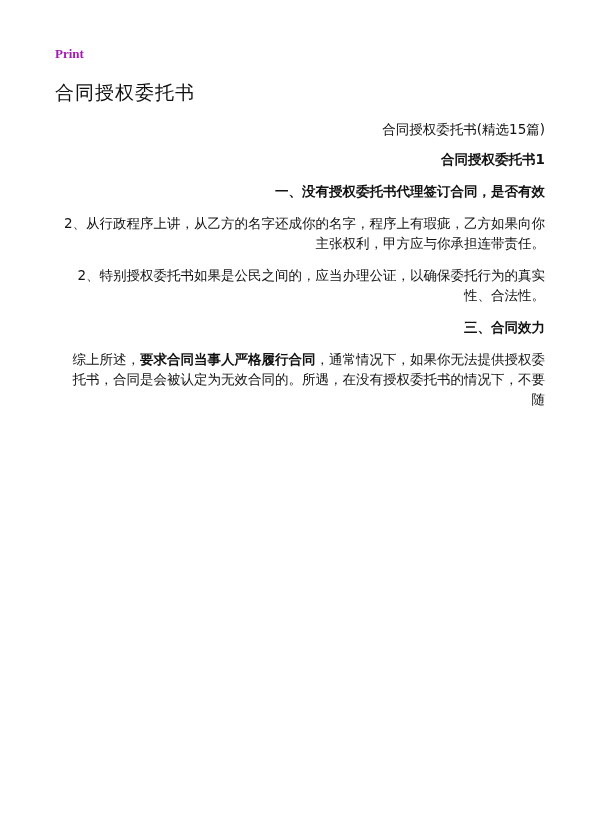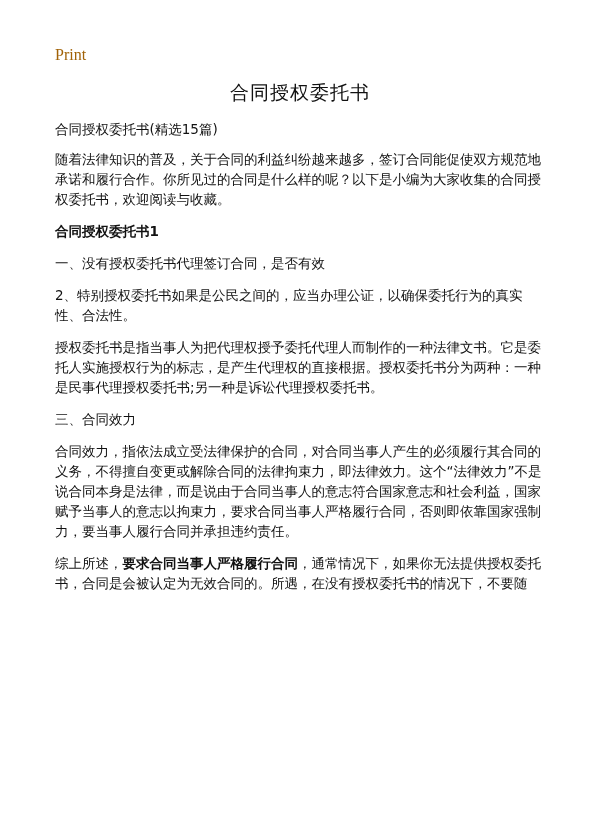--- a/index.html
+++ b/index.html
@@ -19,73 +19,72 @@
       position: absolute;
       left: 55px;
       top: 0;
       width: 490px;
     }
     .print-label {
       position: absolute;
       top: 46px;
       left: 0;
       font-family: "Liberation Serif", "DejaVu Serif", serif;
-      font-size: 16px;
-      color: #a16207;
+      font-size: 13px;
+      color: #a21caf;
+      font-weight: bold;
     }
     .doc-title {
       position: absolute;
       top: 80px;
       left: 0;
       width: 490px;
-      text-align: center;
       font-size: 19px;
       font-weight: normal;
       margin: 0;
       letter-spacing: 1px;
     }
     .content {
       position: absolute;
       top: 119px;
       left: 0;
       width: 490px;
       font-size: 13.5px;
       line-height: 20px;
     }
     .content p {
-      margin: 0 0 12px 0;
+      margin: 0 0 12px 8px;
+      text-align: right;
     }
     .content .subtitle {
       margin-bottom: 10px;
     }
     .content .section-head {
-      font-weight: normal;
+      font-weight: bold;
       margin-bottom: 12px;
     }
     .content .doc-head {
       font-weight: bold;
       margin-bottom: 12px;
     }
     .bold-inline { font-weight: bold; }
   </style>
 </head>
 <body>
 
 <div class="page">
   <div class="print-label">Print</div>
   <h1 class="doc-title">合同授权委托书</h1>
 
   <div class="content">
     <p class="subtitle">合同授权委托书(精选15篇)</p>
-    <p>随着法律知识的普及，关于合同的利益纠纷越来越多，签订合同能促使双方规范地承诺和履行合作。你所见过的合同是什么样的呢？以下是小编为大家收集的合同授权委托书，欢迎阅读与收藏。</p>
     <p class="doc-head">合同授权委托书1</p>
 
     <p class="section-head">一、没有授权委托书代理签订合同，是否有效</p>
+    <p>2、从行政程序上讲，从乙方的名字还成你的名字，程序上有瑕疵，乙方如果向你主张权利，甲方应与你承担连带责任。</p>
 
     <p>2、特别授权委托书如果是公民之间的，应当办理公证，以确保委托行为的真实性、合法性。</p>
-    <p>授权委托书是指当事人为把代理权授予委托代理人而制作的一种法律文书。它是委托人实施授权行为的标志，是产生代理权的直接根据。授权委托书分为两种：一种是民事代理授权委托书;另一种是诉讼代理授权委托书。</p>
 
     <p class="section-head">三、合同效力</p>
-    <p>合同效力，指依法成立受法律保护的合同，对合同当事人产生的必须履行其合同的义务，不得擅自变更或解除合同的法律拘束力，即法律效力。这个“法律效力”不是说合同本身是法律，而是说由于合同当事人的意志符合国家意志和社会利益，国家赋予当事人的意志以拘束力，要求合同当事人严格履行合同，否则即依靠国家强制力，要当事人履行合同并承担违约责任。</p>
 
     <p><span>综上所述，</span><span class="bold-inline">要求合同当事人严格履行合同</span><span>，通常情况下，如果你无法提供授权委托书，合同是会被认定为无效合同的。所遇，在没有授权委托书的情况下，不要随</span></p>
   </div>
 </div>
 
 </body></html>

